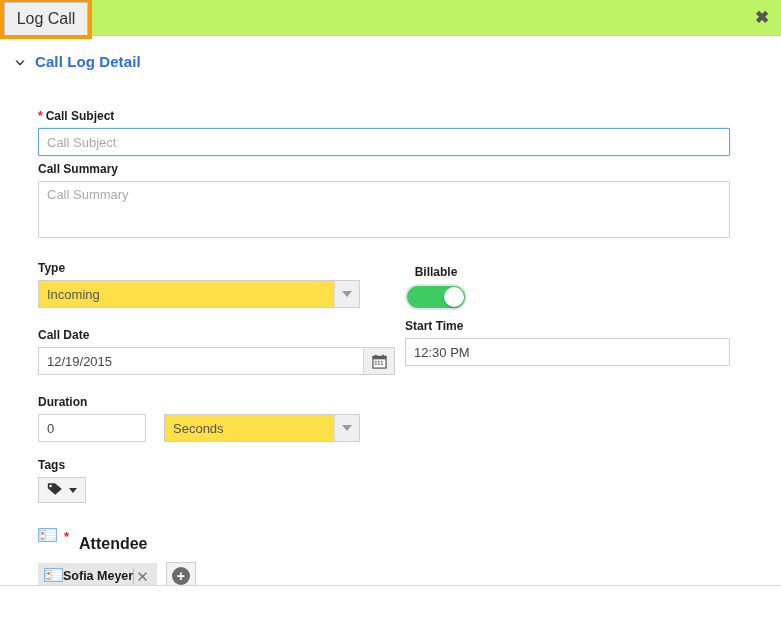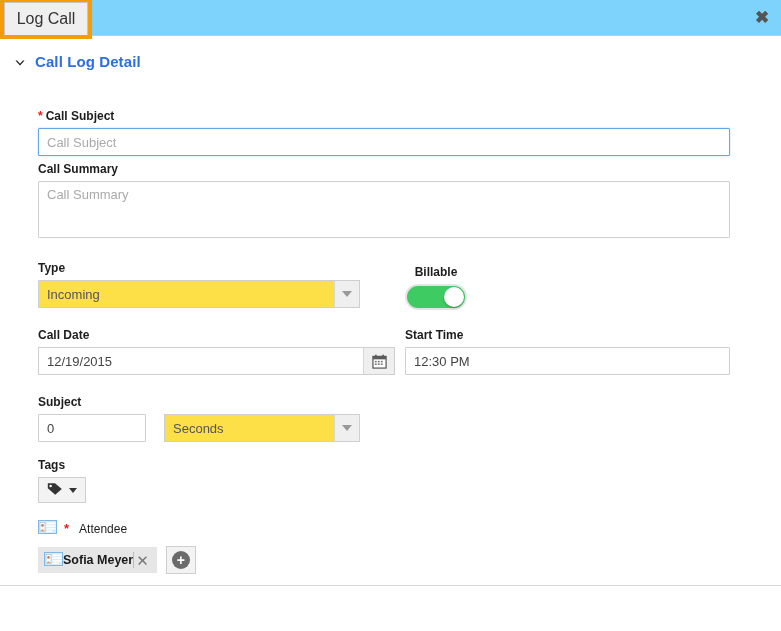--- a/index.html
+++ b/index.html
@@ -16,21 +16,21 @@
     position: relative;
     overflow: hidden;
   }
 
   
   .tabstrip {
     position: absolute;
     left: 0; top: 0;
     width: 781px;
     height: 36px;
-    background: #7dd3fc;
+    background: #bef264;
     border-bottom: 1px solid #c9c9c9;
     box-sizing: border-box;
   }
   .tab-active {
     position: absolute;
     left: 4px;
     top: 2px;
     width: 84px;
     height: 33px;
     background: #efefef;
@@ -222,21 +222,21 @@
     box-sizing: border-box;
     cursor: pointer;
   }
 
   
   .att-head {
     display: flex;
     align-items: center;
     gap: 7px;
   }
-  .att-head .lbl { font-weight: normal; font-size: 12px; color:#1d1d1d; }
+  .att-head .lbl { font-weight: bold; font-size: 16px; color:#1d1d1d;margin-top:15px; }
   .chip {
     display: inline-flex;
     align-items: center;
     background: #e6e6e6;
     height: 26px;
     padding: 0 6px 0 6px;
   }
   .chip .nm {
     font-weight: bold;
     font-size: 12.5px;
@@ -357,27 +357,27 @@
               <rect x="9.4" y="7.3" width="2" height="1.7"></rect>
             <rect x="3" y="10" width="2" height="1.7"></rect>
               <rect x="6.2" y="10" width="2" height="1.7"></rect>
               <rect x="9.4" y="10" width="2" height="1.7"></rect>
           </g>
         </svg>
       </div>
     </div>
   </div>
 
-  <div class="row" style="left:405px; top:243px; width:325px;">
+  <div class="row" style="left:405px; top:234px; width:325px;">
     <label class="fld-label">Start Time</label>
     <input class="txt" style="width: 325px; height: 28px;" type="text" value="12:30 PM">
   </div>
 
   <div class="row" style="left:38px; top:310px; width:322px;">
-    <label class="fld-label">Subject</label>
+    <label class="fld-label">Duration</label>
     <div style="display:flex; gap:18px;">
       <input class="txt" style="width: 108px; height: 28px;" type="text" value="0">
       <div class="combo" style="width:196px;">
         <div class="val">Seconds</div>
         <div class="arrowbtn">
           <span class="caret-dn"></span>
         </div>
       </div>
     </div>
   </div>

